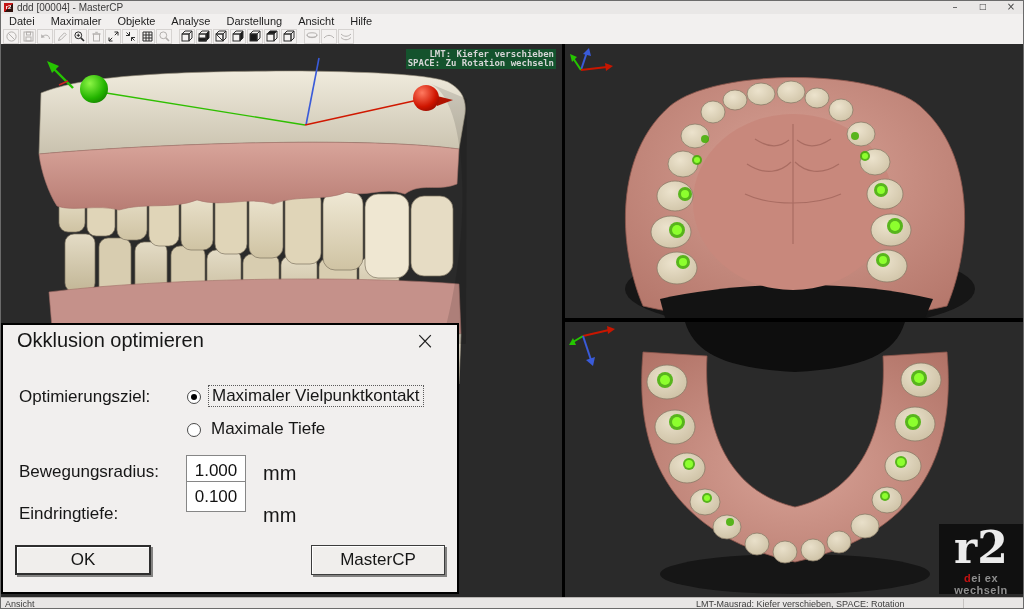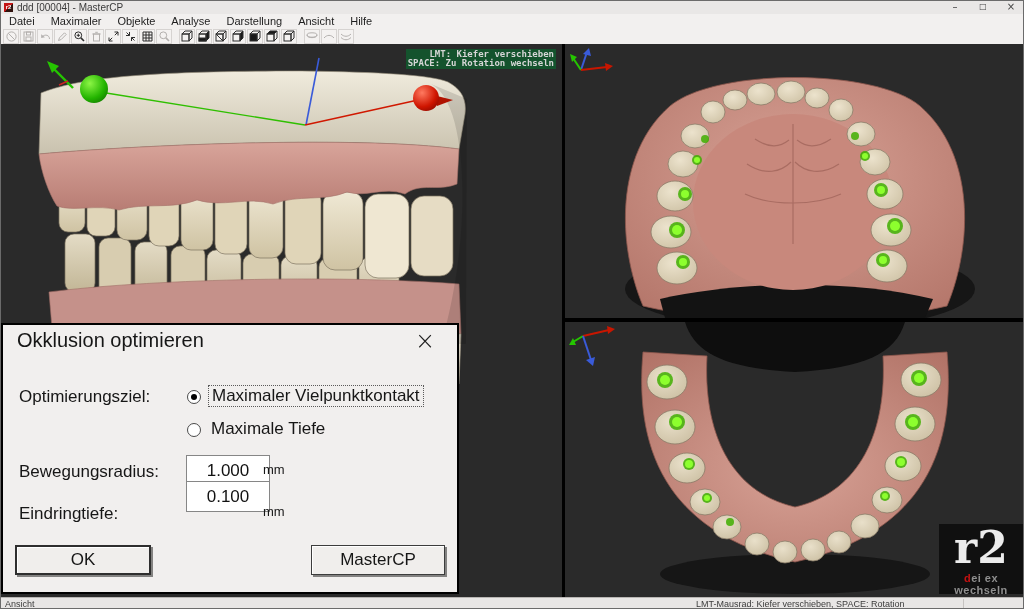--- a/index.html
+++ b/index.html
@@ -35,22 +35,22 @@
 
   
   #dialog { position:absolute; left:0; top:322px; width:458px; height:271px; background:#f1efee; border:2px solid #000; z-index:20; }
   #dlg-title { position:absolute; left:14px; top:4px; font-size:20px; color:#161616; }
   #dlg-close { position:absolute; left:412px; top:2px; font-size:24px; font-weight:300; color:#222; font-family:"DejaVu Sans", sans-serif; cursor:default; }
   .dlg-label { position:absolute; font-size:17px; color:#161616; }
   .radio { position:absolute; width:14px; height:14px; border:1px solid #4a4a4a; border-radius:50%; background:#fff; }
   .radio.checked::after { content:""; position:absolute; left:3px; top:3px; width:6px; height:6px; border-radius:50%; background:#000; }
   .radio-label { position:absolute; font-size:17px; color:#161616; }
   .radio-label.focused { border:1px dotted #5a5a5a; padding:0 3px; }
-  .num-input { position:absolute; width:84px; height:31px; background:#fff; border:1px solid #868686; font-family:"Liberation Sans", sans-serif; font-size:17px; color:#111; text-align:center; }
-  .unit { position:absolute; font-size:13px; color:#161616; }
+  .num-input { position:absolute; width:60px; height:31px; background:#fff; border:1px solid #868686; font-family:"Liberation Sans", sans-serif; font-size:17px; color:#111; text-align:center; }
+  .unit { position:absolute; font-size:20px; color:#161616; }
   .dlg-btn { position:absolute; height:30px; background:#f0eeec; border:1px solid #3c3c3c; box-shadow:2px 2px 0 rgba(40,40,40,.55), inset 1px 1px 0 #ffffff; font-family:"Liberation Sans", sans-serif; font-size:17px; color:#161616; }
   #btn-ok { left:12px; top:220px; width:136px; border:2px solid #2e2e2e; }
   #btn-cancel { left:308px; top:220px; width:134px; }
 
   
   #logo { position:absolute; right:2px; bottom:3px; width:84px; height:70px; background:#101010; text-align:center; z-index:5; }
   #logo-main { font-family:"DejaVu Serif", serif; font-weight:bold; font-size:44px; line-height:48px; color:#ececec; }
   #logo-sub { font-size:11px; font-weight:bold; color:#8f8f8f; letter-spacing:0.5px; }
   #logo-sub .lead { color:#c41111; }
 

